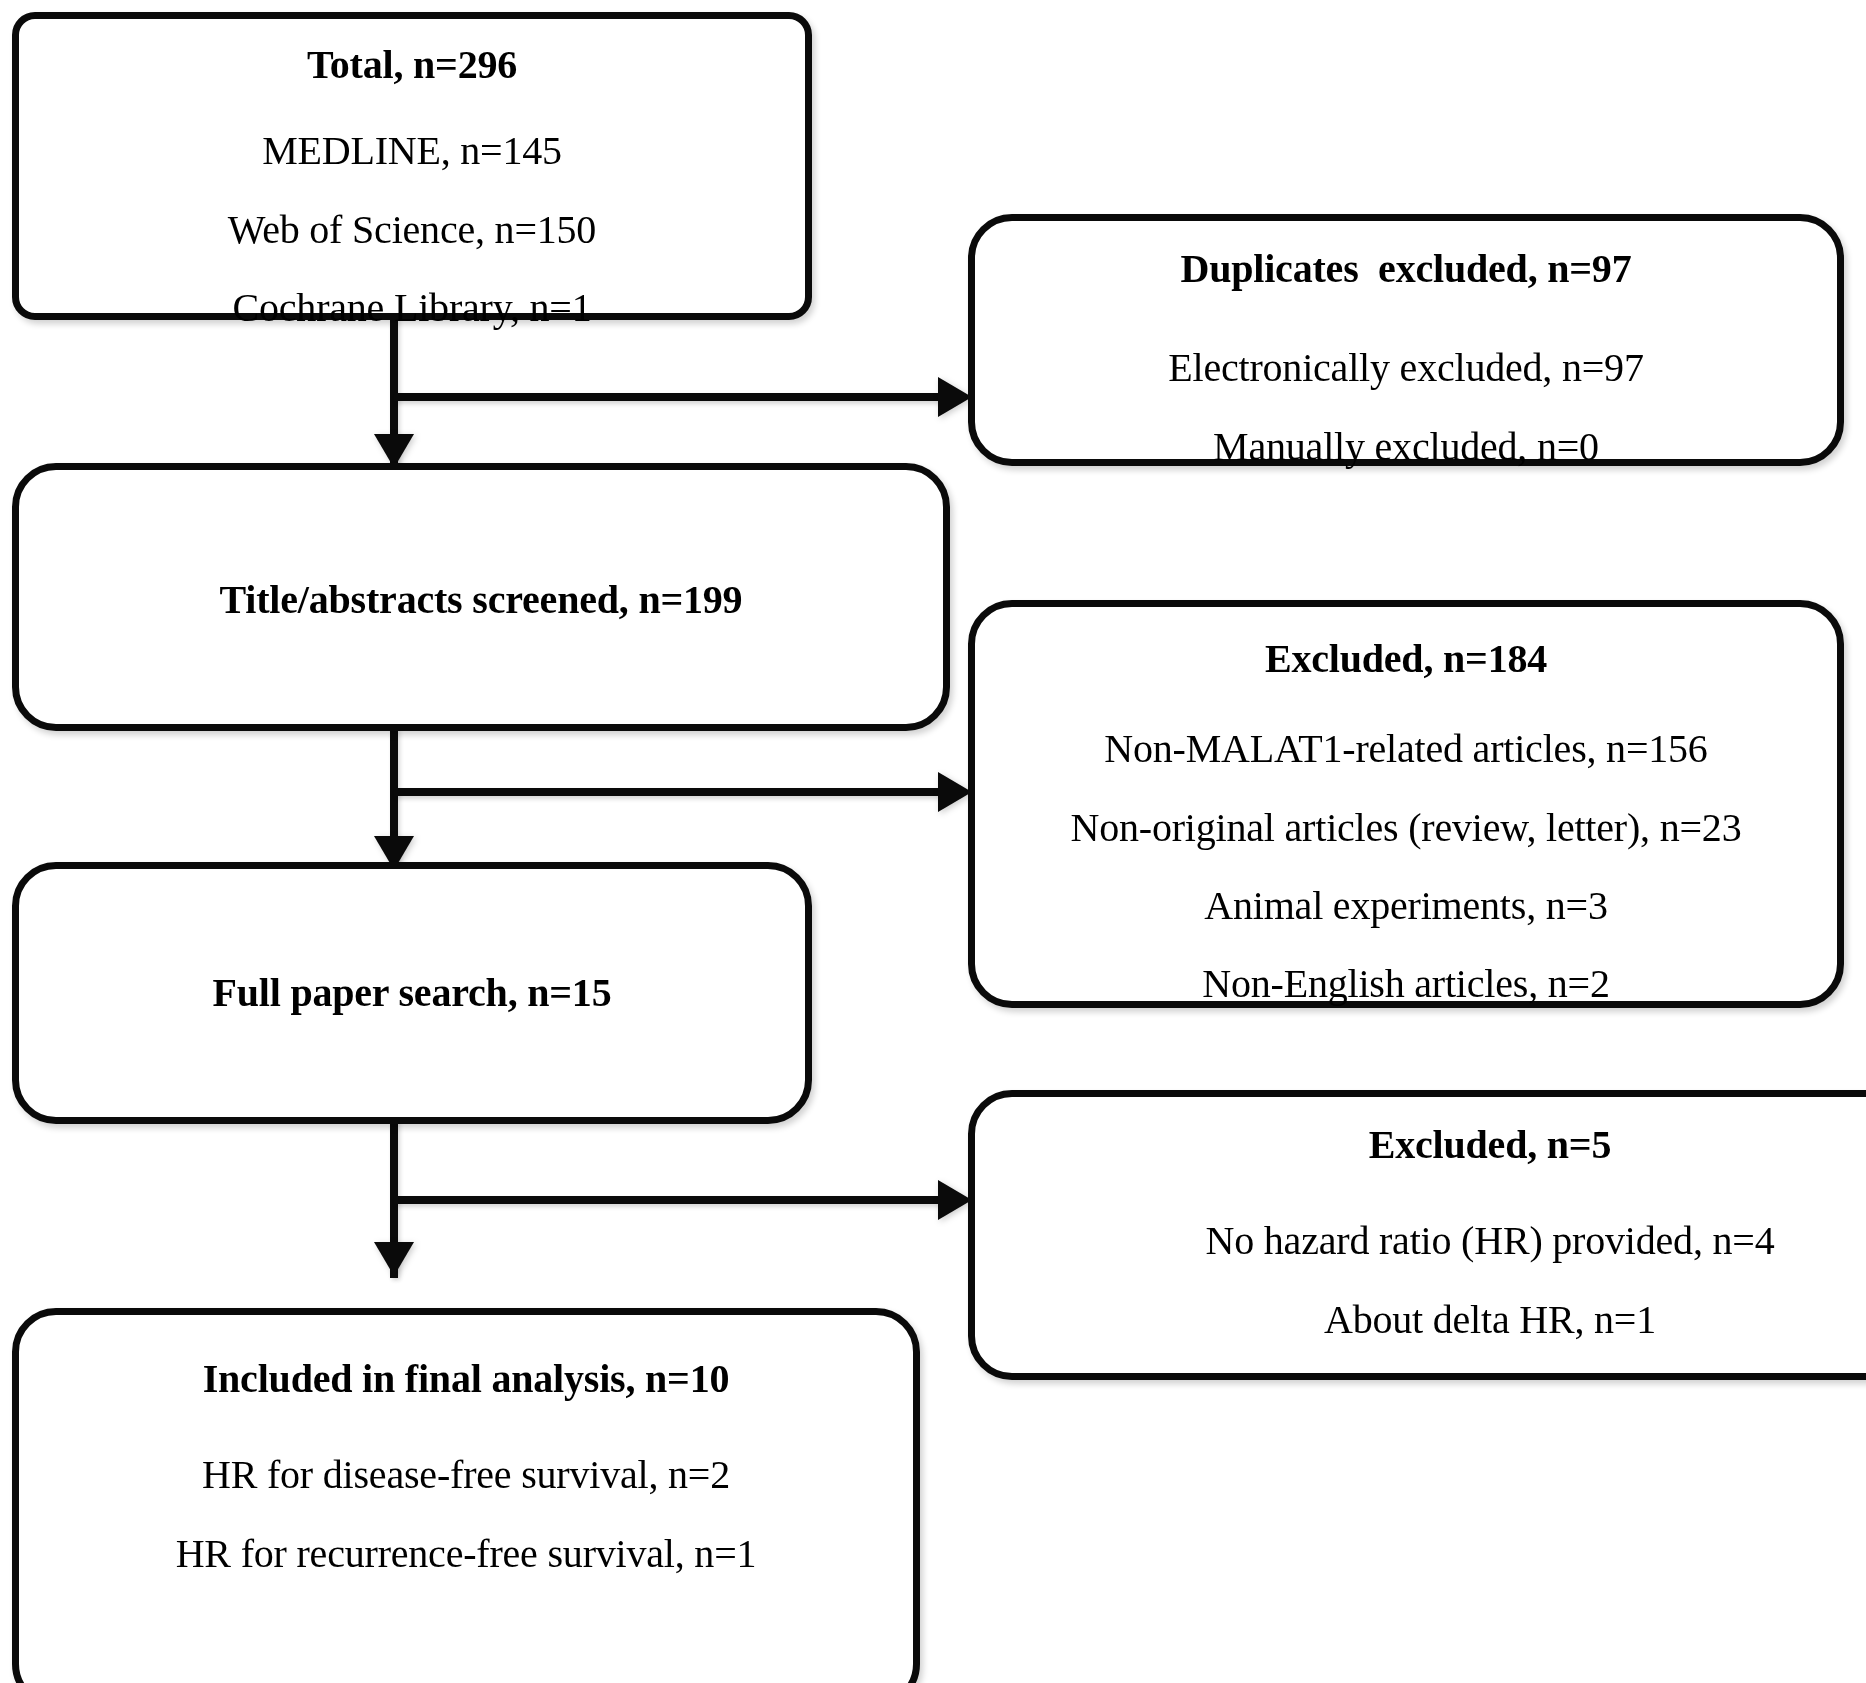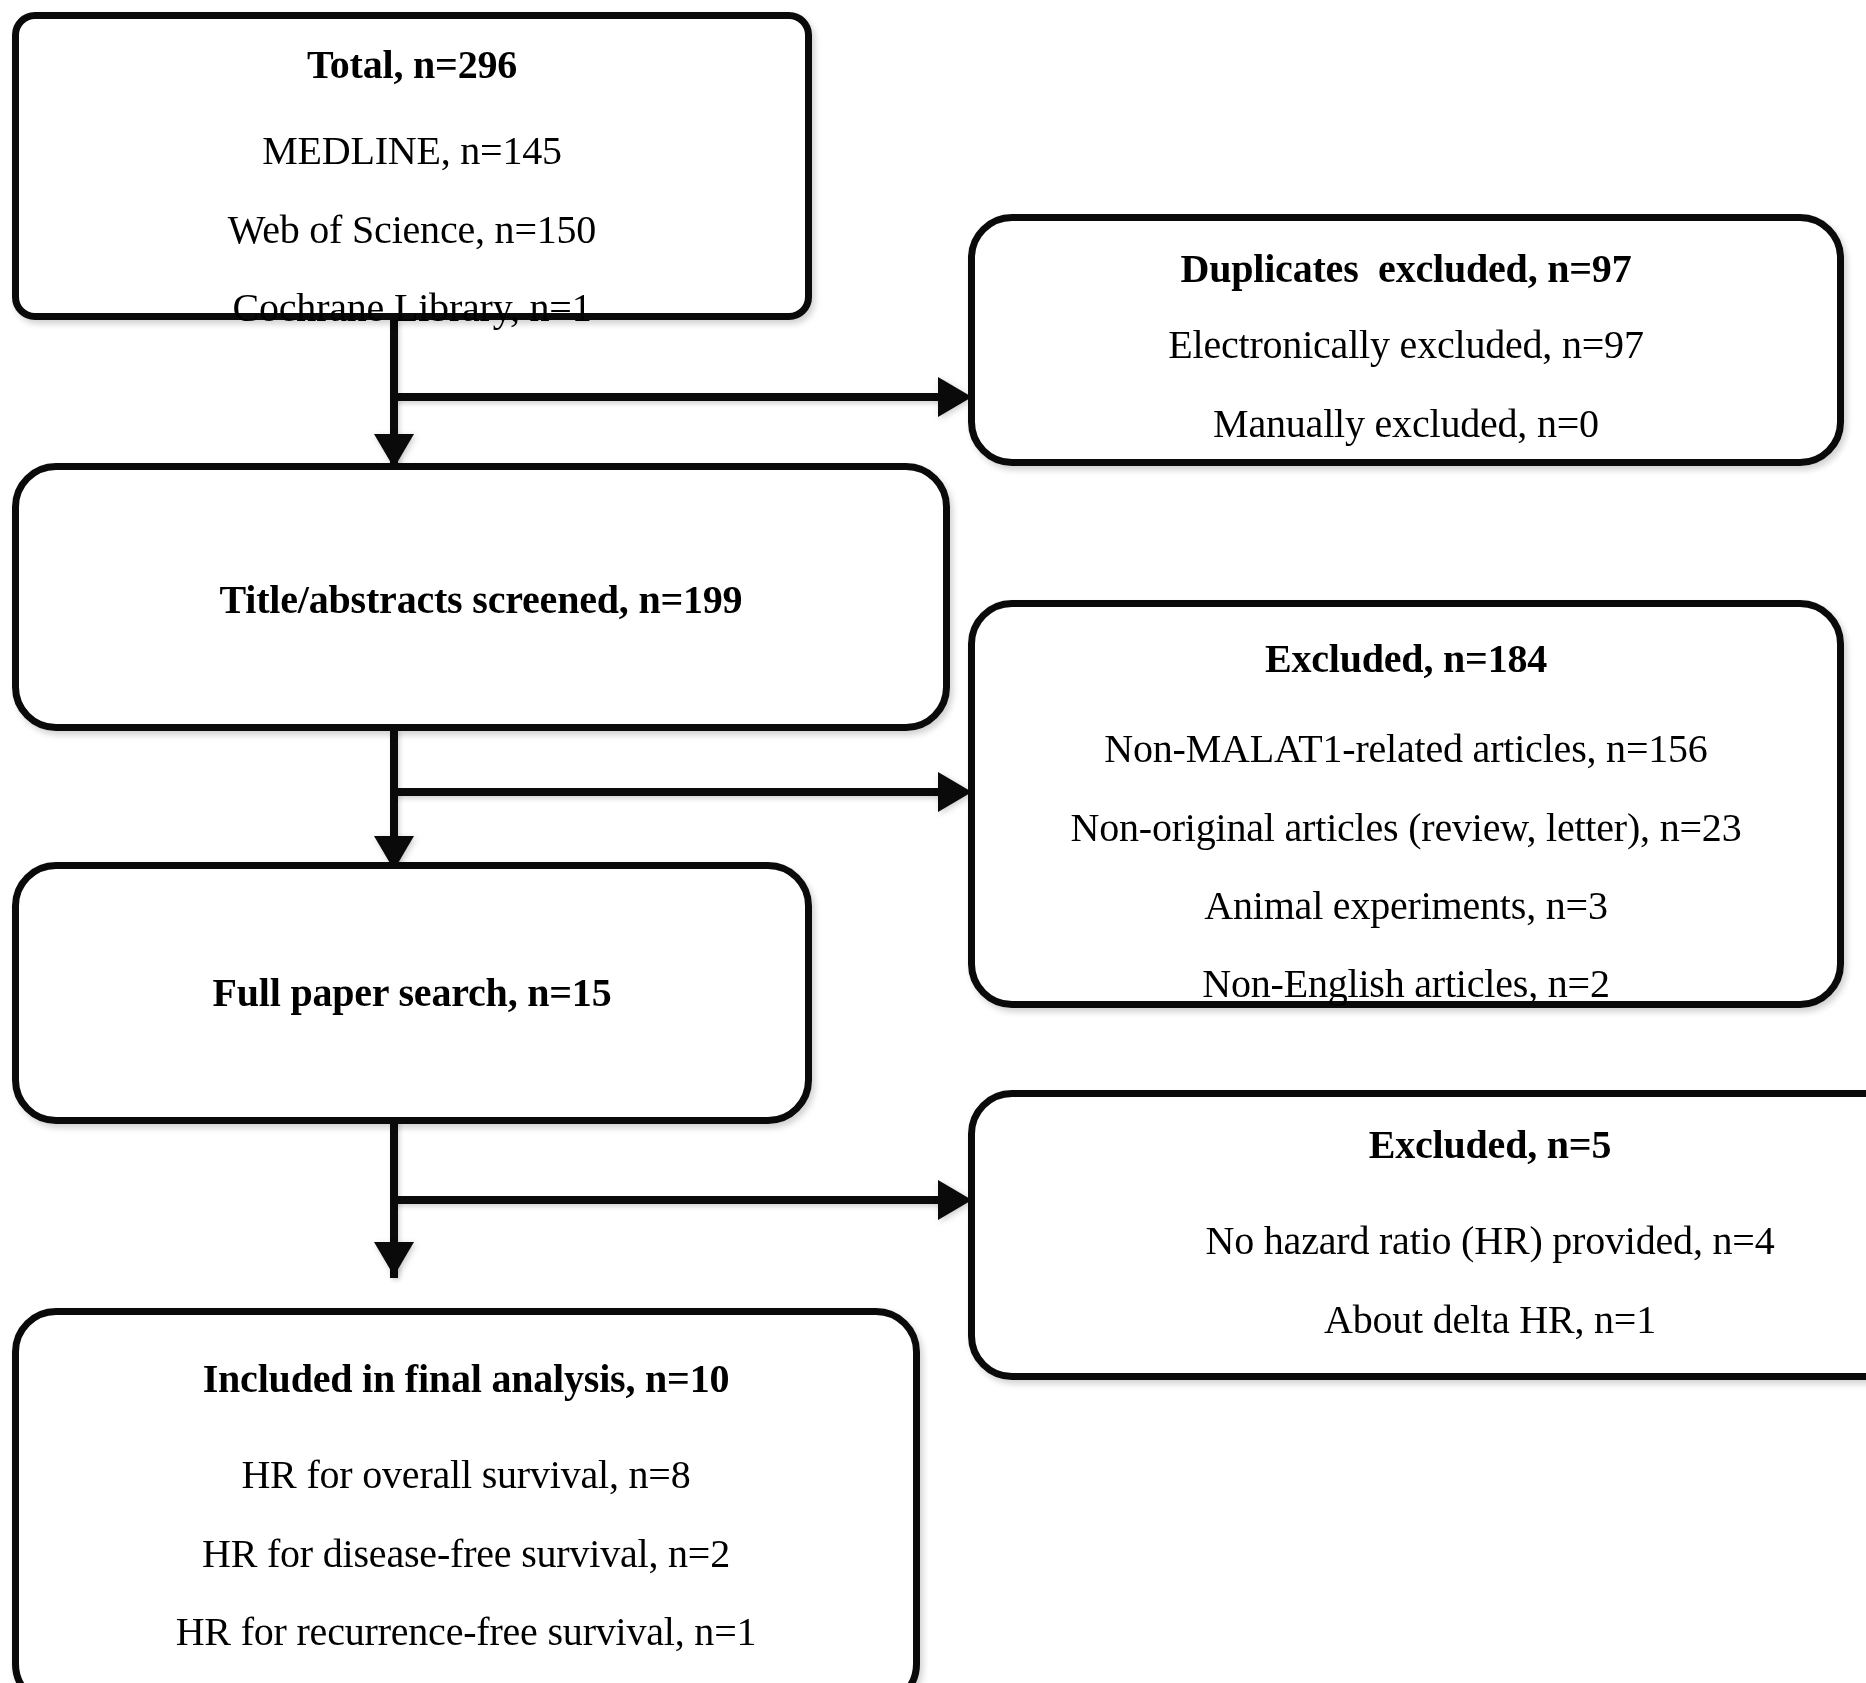--- a/index.html
+++ b/index.html
@@ -53,21 +53,21 @@
   
   #box-total        { left: 12px;  top: 12px;   width: 800px; height: 308px; padding-top: 22px; border-radius: 23px; }
   #box-screened     { left: 12px;  top: 463px;  width: 938px; height: 268px; justify-content: center; padding-top: 6px; }
   #box-fullpaper    { left: 12px;  top: 862px;  width: 800px; height: 262px; justify-content: center; padding-top: 0; }
   #box-included     { left: 12px;  top: 1308px; width: 908px; height: 400px; padding-top: 40px; }
   #box-duplicates   { left: 968px; top: 214px;  width: 876px; height: 252px; padding-top: 24px; }
   #box-excluded-184 { left: 968px; top: 600px;  width: 876px; height: 408px; padding-top: 28px; }
   #box-excluded-5   { left: 968px; top: 1090px; width: 1044px; height: 290px; padding-top: 24px; }
 
   #box-total .box-body        { margin-top: 38px; }
-  #box-duplicates .box-body   { margin-top: 28px; }
+  #box-duplicates .box-body   { margin-top: 51px; }
   #box-excluded-184 .box-body { margin-top: 42px; }
   #box-excluded-5 .box-body   { margin-top: 48px; }
   #box-included .box-body     { margin-top: 48px; }
 
   
   .vline {
     position: absolute;
     width: 8px;
     background: #0a0a0a;
     z-index: 1;
@@ -158,19 +158,18 @@
     <div class="box-title">Excluded, n=5</div>
     <div class="box-body">
       <div class="box-line">No hazard ratio (HR) provided, n=4</div>
       <div class="box-line">About delta HR, n=1</div>
     </div>
   </div>
 
   <div class="flow-box" id="box-included">
     <div class="box-title">Included in final analysis, n=10</div>
     <div class="box-body">
-      <div class="box-line">HR for overall survival, n=8</div>
       <div class="box-line">HR for disease-free survival, n=2</div>
       <div class="box-line">HR for recurrence-free survival, n=1</div>
     </div>
   </div>
 
 </div>
 
 </body></html>

